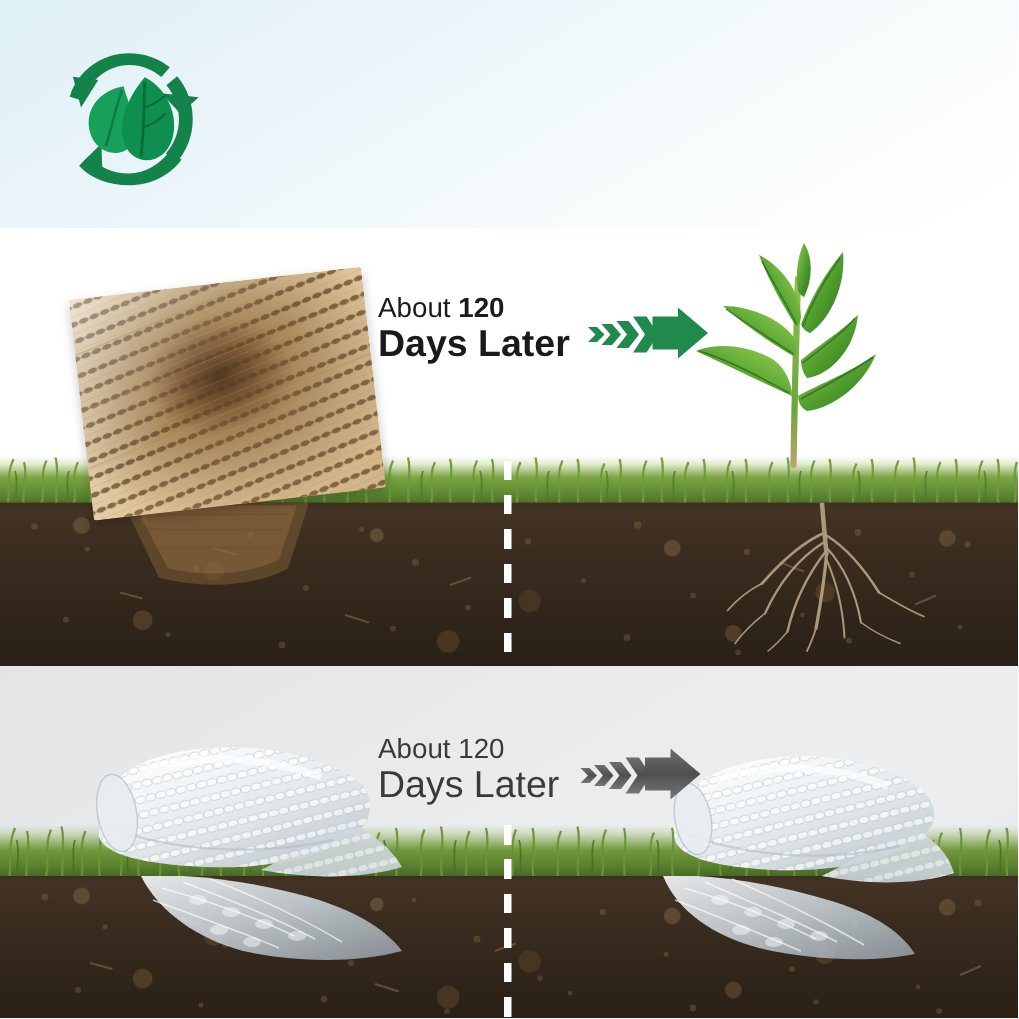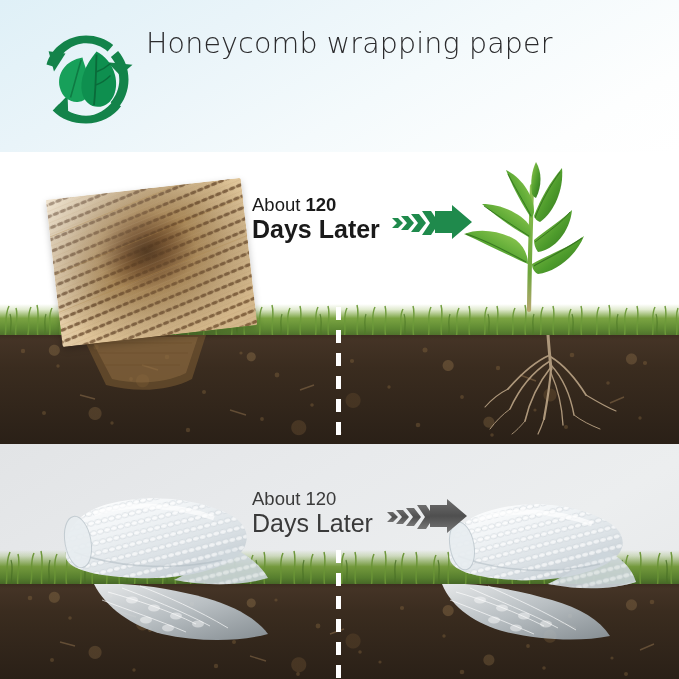--- a/index.html
+++ b/index.html
@@ -153,21 +153,20 @@
         <path d="M47.2 33.0 C44.0 42.5 41.0 55.5 36.5 70.5" fill="none" stroke="#0f7a43" stroke-width="1.6"></path>
 
         <path d="M62.5 24.5 C51.0 38.0 45.5 53.0 48.0 65.5 C50.2 76.8 60.0 82.0 69.0 79.0 C79.5 75.5 84.5 62.0 81.0 48.0 C78.1 36.4 70.5 28.5 62.5 24.5 Z" fill="#0e8f4f"></path>
         <path d="M62.5 27.5 C62.0 42.0 62.0 60.0 60.0 78.0" fill="none" stroke="#0a6b3a" stroke-width="1.8"></path>
         <path d="M62.2 45.0 C67.5 43.0 72.5 40.0 76.5 36.5" fill="none" stroke="#0a6b3a" stroke-width="1.4"></path>
         <path d="M61.5 58.0 C66.5 56.5 72.0 53.0 76.5 48.5" fill="none" stroke="#0a6b3a" stroke-width="1.4"></path>
       </svg>
     </div>
 
     <div class="brand-block">
-      <div class="brand-sub">Honeycomb wrapping paper</div>
     </div>
   </div>
 
   <div class="panel" style="top:152px; height:292px;">
 
     <div class="panel-sky" style="height:292px; background:linear-gradient(to bottom,#ffffff 0%,#ffffff 55%,#fdfdfd 100%);"></div>
 
     <div class="honeycomb" style="left:62px; top:36px; width:196px; height:148px;">
       <div class="hc-sheet">
         <svg class="hc-pattern" width="196" height="148" viewBox="0 0 196 148" preserveAspectRatio="none">

